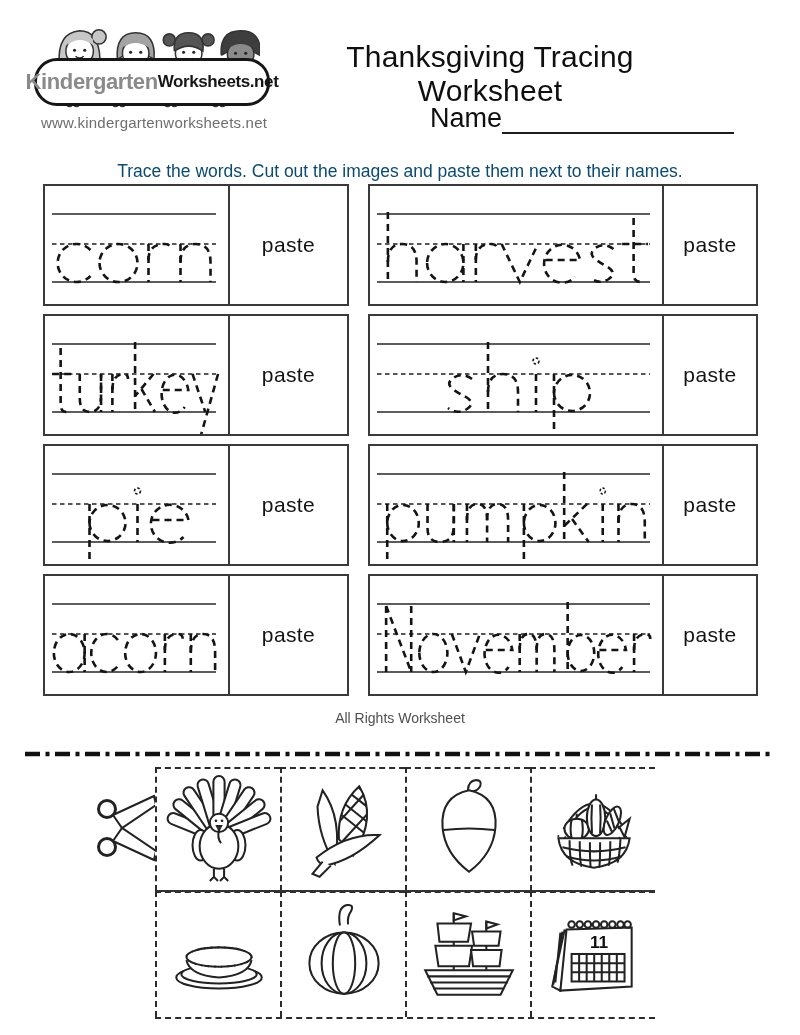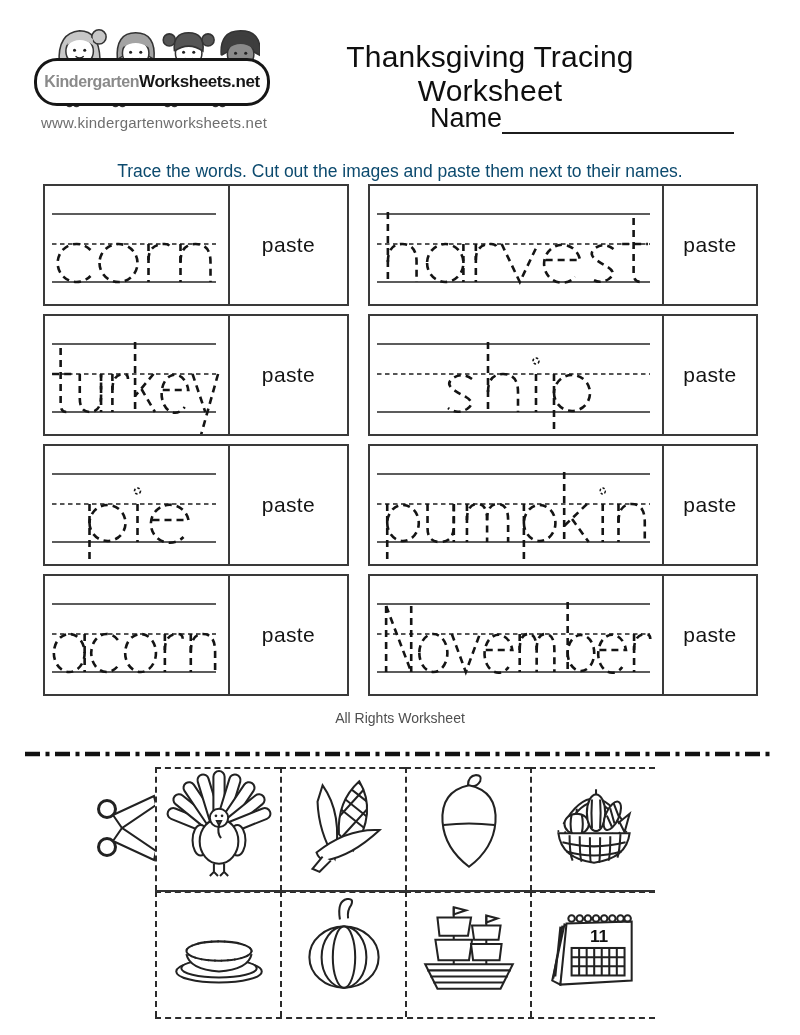--- a/index.html
+++ b/index.html
@@ -5,21 +5,21 @@
   html,body{margin:0;padding:0;background:#fff;}
   body{font-family:"Liberation Sans",sans-serif;color:#111;}
   .page{position:relative;width:800px;height:1035px;background:#fff;overflow:hidden;}
 
   
   .logo{position:absolute;left:34px;top:10px;width:240px;}
   .kids{position:absolute;left:12px;top:2px;}
   .banner{position:absolute;left:0px;top:48px;width:230px;height:42px;border:3px solid #161616;
           border-radius:23px;background:#fff;display:flex;align-items:center;justify-content:center;
           white-space:nowrap;z-index:2;}
-  .banner .gray{color:#8a8a8a;font-size:16px;font-weight:600;letter-spacing:-0.4px;}
+  .banner .gray{color:#8a8a8a;font-size:22px;font-weight:600;letter-spacing:-0.4px;}
   .banner .black{color:#161616;font-size:17px;font-weight:800;letter-spacing:-0.4px;}
   .hands{position:absolute;left:8px;top:93px;z-index:1;}
   .site{position:absolute;left:-4px;top:104px;width:248px;text-align:center;color:#6e6e6e;
         font-size:15px;letter-spacing:0.2px;}
 
   .title{position:absolute;left:280px;top:40px;width:420px;text-align:center;
          font-size:30px;font-weight:400;color:#0f0f0f;letter-spacing:0.2px;}
   .namerow{position:absolute;left:430px;top:102px;display:flex;align-items:flex-end;}
   .namelabel{font-size:27px;color:#0f0f0f;}
   .nameline{display:inline-block;width:232px;border-bottom:2px solid #1c1c1c;height:30px;}
@@ -49,21 +49,21 @@
   .copy{position:absolute;left:0;top:709px;width:800px;text-align:center;color:#4f4f4f;
         font-size:14px;line-height:19px;}
   .cutline{position:absolute;left:25px;top:750px;}
   .scissors{position:absolute;left:96px;top:788px;}
 
   
   .imgrid{position:absolute;left:155px;top:767px;width:500px;display:grid;
           grid-template-columns:repeat(4,125px);grid-template-rows:124px 126px;
           border-right:2px dashed #2b2b2b;border-bottom:2px dashed #2b2b2b;box-sizing:border-box;}
   .imgcell{border-left:2px dashed #2b2b2b;border-top:2px dashed #2b2b2b;box-sizing:border-box;
-           display:flex;align-items:flex-start;justify-content:center;background:#fff;}
+           display:flex;align-items:center;justify-content:center;background:#fff;}
   .rowsep{position:absolute;left:155px;top:890px;width:500px;border-top:2.5px solid #333;}
 
   .draw{stroke:#222;fill:none;stroke-width:2;}
   .drawf{stroke:#222;fill:#fff;stroke-width:2;}
   .calnum{font-family:"Liberation Sans",sans-serif;font-size:17px;font-weight:700;fill:#111;}
 </style>
 </head>
 <body>
 
 <div class="page">

